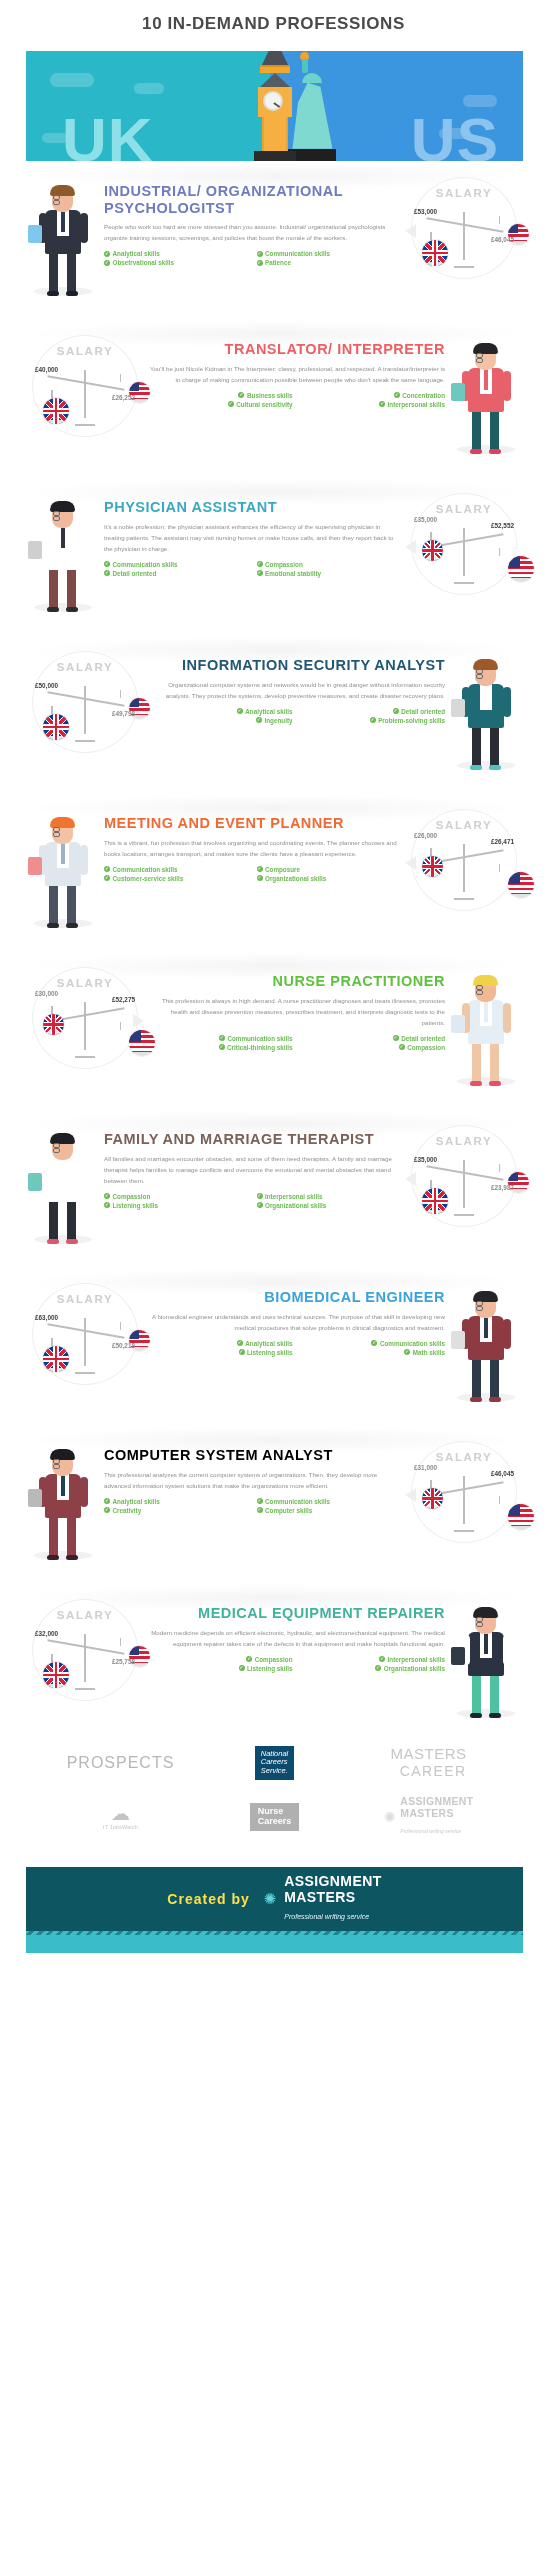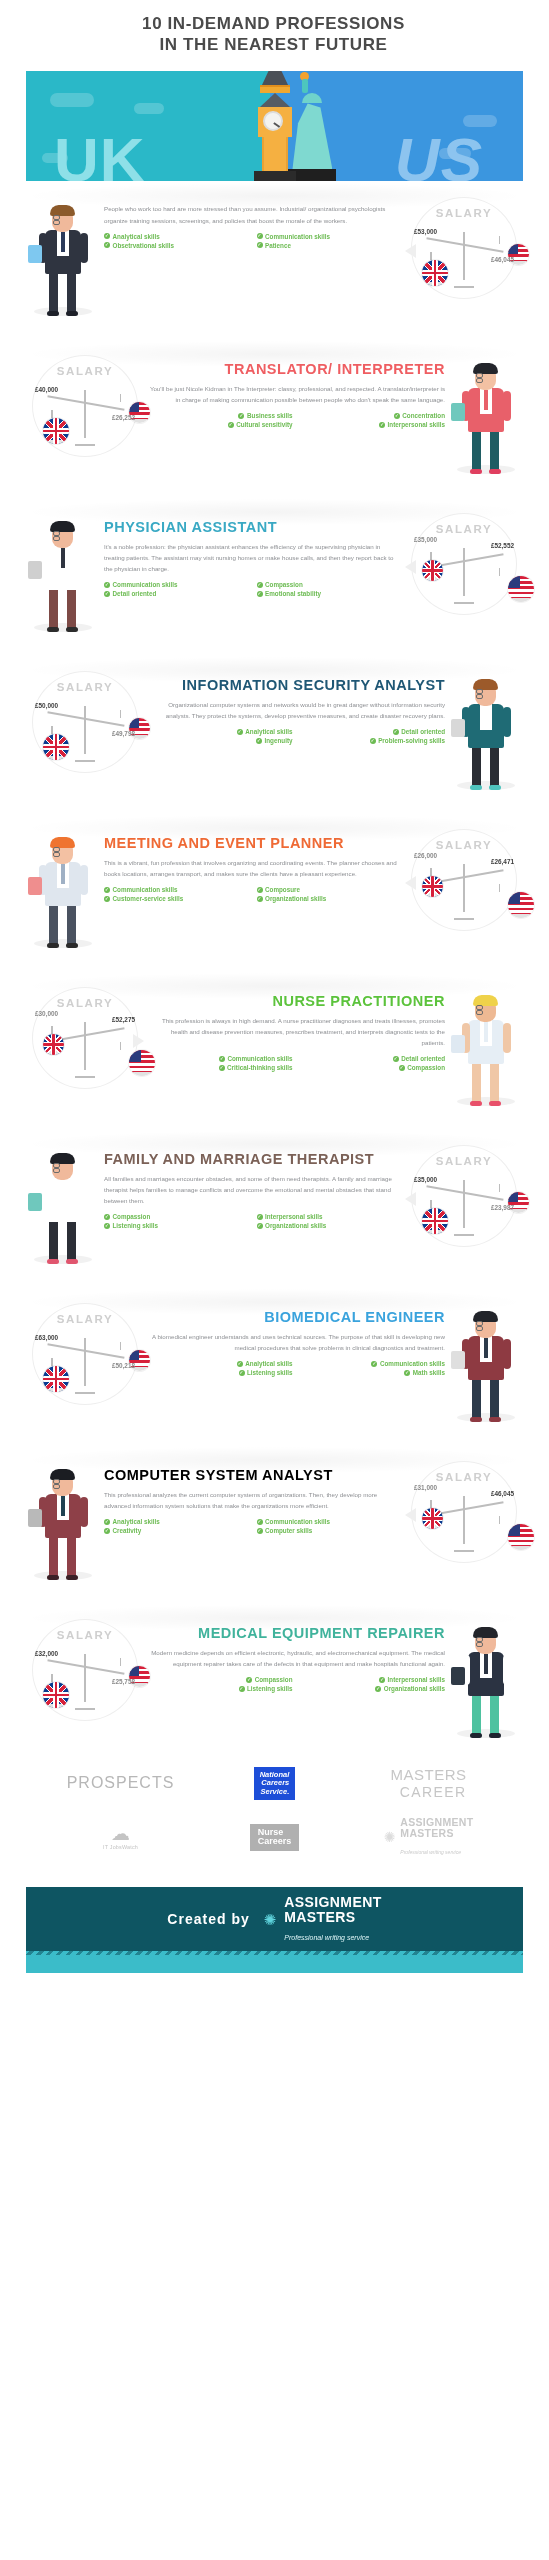--- a/index.html
+++ b/index.html
@@ -30,22 +30,22 @@
     background: linear-gradient(90deg,#2ab8c8 0%,#2ab8c8 49%,#3b96df 49%,#3b96df 100%);
   }
   .hero .uk-word, .hero .us-word {
     position: absolute;
     bottom: -10px;
     font-size: 62px;
     font-weight: bold;
     letter-spacing: 1px;
     line-height: 1;
   }
-  .hero .uk-word { left: 28px; color: #8ee0e8; }
-  .hero .us-word { right: 40px; color: #8dc4ef; font-style: italic; }
+  .hero .uk-word { left: 36px; color: #8ee0e8; }
+  .hero .us-word { right: 24px; color: #8dc4ef; }
   .cloud {
     position: absolute;
     background: rgba(255,255,255,0.20);
     border-radius: 40px;
   }
   .c1 { width: 44px; height: 14px; top: 22px; left: 24px; }
   .c2 { width: 30px; height: 11px; top: 32px; left: 108px; }
   .c3 { width: 34px; height: 12px; top: 44px; right: 26px; }
   .c4 { width: 26px; height: 10px; bottom: 18px; left: 16px; }
   .c5 { width: 32px; height: 11px; bottom: 22px; right: 52px; }
@@ -198,59 +198,58 @@
   .sal-val.muted { color: #8a8a8a; font-weight: bold; }
 
   
   .thanks {
     text-align:center; font-size:11px; font-weight:bold; letter-spacing:0.4px;
     color:#3f3f3f; text-transform:uppercase; padding: 30px 0 16px 0;
   }
   .logos { display:flex; flex-wrap:wrap; justify-content:center; gap: 10px 34px; padding: 0 40px 18px 40px; }
   .logo { width:120px; height:44px; display:flex; align-items:center; justify-content:center; }
   .logo-prospects { font-size:16px; letter-spacing:1px; color:#b7b7b7;text-align:right; }
-  .logo-ncs { background:#1d4ed8; color:#fff; font-size:7.5px; font-weight:bold; line-height:1.15;
-              padding:4px 6px; text-align:right; font-style:italic; }
+  .logo-ncs { background:#0c4a6e; color:#fff; font-size:7.5px; font-weight:normal; line-height:1.15;
+              padding:4px 6px; text-align:left; font-style:italic; }
   .logo-ahealth { text-align:right; color:#c6c6c6; }
   .logo-ahealth b { display:block; font-size:15px; font-weight:normal; letter-spacing:0.5px; }
   .logo-ahealth span { font-size:14px; letter-spacing:1.4px; }
   .logo-itjw { color:#c4c4c4; text-align:center; }
   .logo-itjw .cloudicon { font-size:19px; line-height:1; }
   .logo-itjw small { font-size:5.4px; letter-spacing:0.2px; display:block; margin-top:1px; }
   .logo-health { background:#b0b0b0; color:#fff; font-size:9px; font-weight:bold; padding:4px 8px; line-height:1.1; }
   .logo-am { display:flex; align-items:center; gap:5px; color:#c9c9c9; }
   .logo-am .dots { font-size:14px; color:#dcdcdc; }
   .logo-am .am-txt b { display:block; font-size:10.5px; font-weight:bold; line-height:1.12; letter-spacing:0.3px; }
   .logo-am .am-txt i { font-size:5px; font-style:italic; }
 
   .created {
     margin: 10px 26px 0 26px; background:#0e5562; color:#fff;
     display:flex; align-items:center; justify-content:center; gap:14px;
     height: 64px; position:relative; overflow:hidden;
   }
-  .created .cb-label { font-size:14px; font-weight:bold; letter-spacing:1px; color:#ffffff; }
+  .created .cb-label { font-size:14px; font-weight:bold; letter-spacing:1px; color:#fde047; }
   .created .cb-brand { display:flex; align-items:center; gap:8px; }
   .created .cb-icons { font-size:15px; color:#5fd4dd; line-height:1; }
   .created .cb-txt b { display:block; font-size:14px; font-weight:bold; line-height:1.1; letter-spacing:0.4px; }
   .created .cb-txt i { font-size:7px; font-style:italic; color:#dff6f8; }
   .wavestrip { margin: 0 26px; height: 22px; background:#3bbcc9; position:relative; overflow:hidden; }
   .wavestrip:before {
     content:""; position:absolute; top:-6px; left:0; right:0; height:10px;
     background: repeating-linear-gradient(135deg, #0e5562 0 3px, transparent 3px 7px);
     opacity:0.55;
   }
 </style>
 </head>
 <body>
 
 <div class="page">
 
   <div class="main-title">
     <div>10 in-demand professions</div>
-    <div>in the nearest future</div>
   </div>
 
   <div class="hero">
     <div class="cloud c1"></div>
     <div class="cloud c2"></div>
     <div class="cloud c3"></div>
     <div class="cloud c4"></div>
     <div class="cloud c5"></div>
     <div class="uk-word">UK</div>
     <div class="us-word">US</div>
@@ -290,20 +289,21 @@
     <div class="ch-tie" style="background:#2b3a5a;"></div>
     <div class="ch-head" style="background:#f0b99b;"></div>
     <div class="ch-hair" style="background:#8c5a2b;"></div>
     <div class="ch-glass">
               <i></i>
               <i></i>
             </div>
     <div class="ch-prop" style="left:2px;top:52px;width:14px;height:18px;border-radius:2px;background:#7ec8f0;"></div>
   </div>
     <div class="txt ">
+      <div class="p-title" style="color:#6f7bc0">Industrial/ Organizational Psychologitst</div>
       <div class="p-desc">People who work too hard are more stressed than you assume. Industrial/ organizational psychologists organize training sessions, screenings, and policies that boost the morale of the workers.</div>
       <div class="skills">
     <div class="skill">
       <span class="tick">✓</span>
       <span>Analytical skills</span>
     </div>
     <div class="skill">
       <span class="tick">✓</span>
       <span>Communication skills</span>
     </div>

